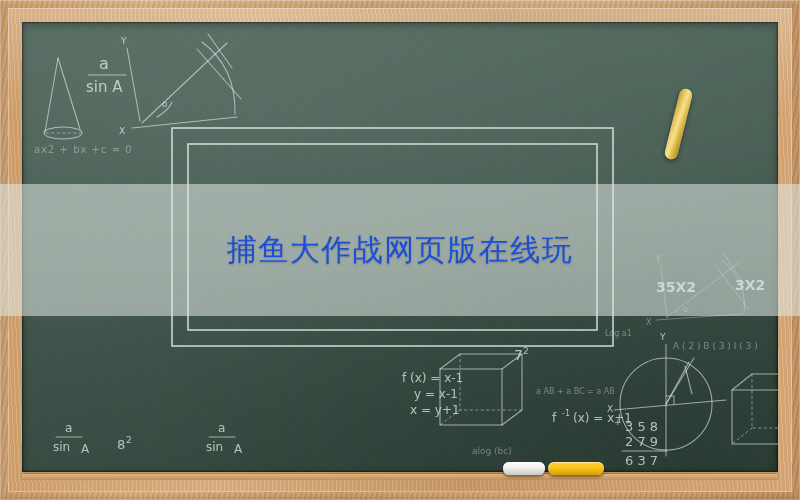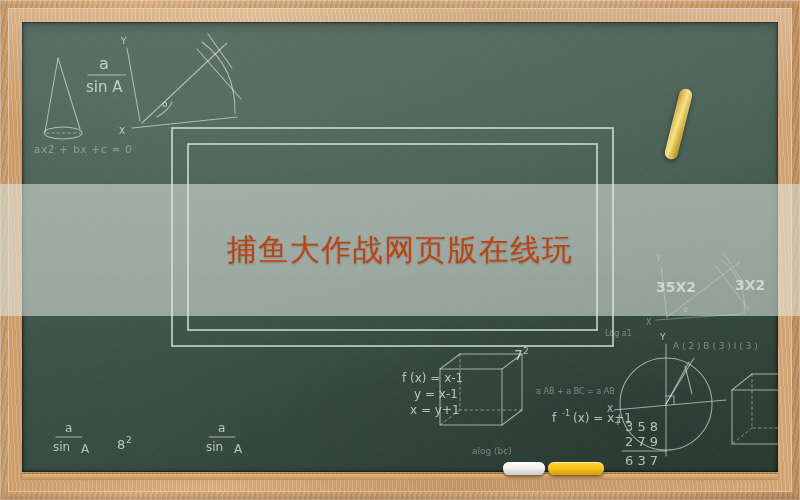--- a/index.html
+++ b/index.html
@@ -126,21 +126,21 @@
     box-shadow:0 -1px 2px rgba(0,0,0,.35);
   }
 
   
   .banner{
     position:absolute;left:0;right:0;top:184px;height:132px;
     background:rgba(223,231,227,.56);
     display:flex;align-items:center;justify-content:center;
   }
   .banner-title{
-    color:#c2410c;
+    color:#1d4ed8;
     font-size:30px;
     line-height:1;
     letter-spacing:1.5px;
     font-family:"DejaVu Sans","Liberation Sans",sans-serif;
     text-shadow:0 1px 2px rgba(60,70,65,.35);
     white-space:nowrap;
   }
 </style>
 </head>
 <body>

